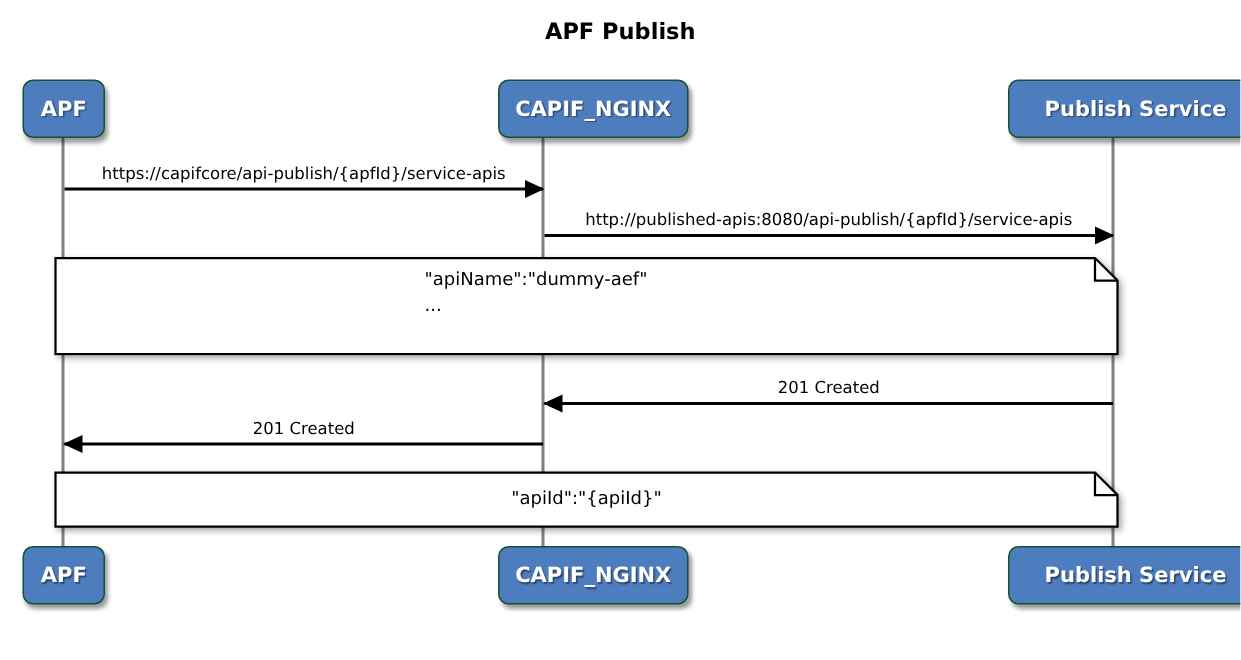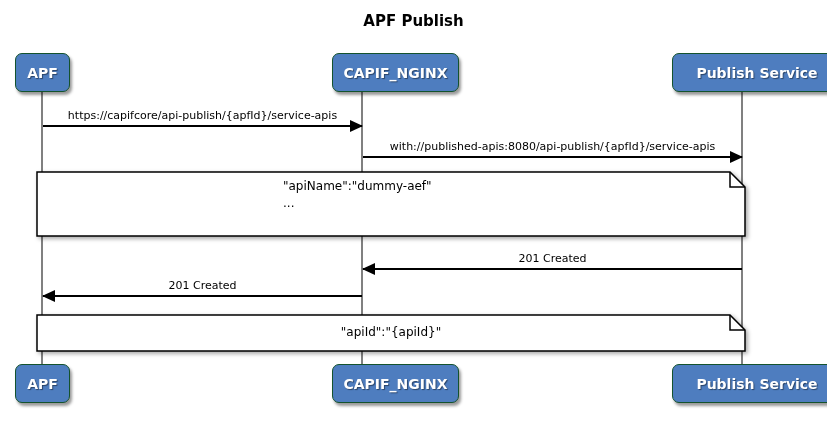--- a/index.html
+++ b/index.html
@@ -104,21 +104,21 @@
   </div>
 
   <div class="message msg-1">
     <div class="msg-label">https://capifcore/api-publish/{apfId}/service-apis</div>
     <div class="msg-line">
       <span class="head-right"></span>
     </div>
   </div>
 
   <div class="message msg-2">
-    <div class="msg-label">with://published-apis:8080/api-publish/{apfId}/service-apis</div>
+    <div class="msg-label">http://published-apis:8080/api-publish/{apfId}/service-apis</div>
     <div class="msg-line">
       <span class="head-right"></span>
     </div>
   </div>
 
   <div class="note note-1">
     <svg width="710" height="66" viewBox="0 0 710 66">
       <polygon points="1,1 694,1 709,16 709,65 1,65" fill="#ffffff" stroke="#000000" stroke-width="1.5"></polygon>
       <polyline points="694,1 694,16 709,16" fill="none" stroke="#000000" stroke-width="1.5"></polyline>
     </svg>

